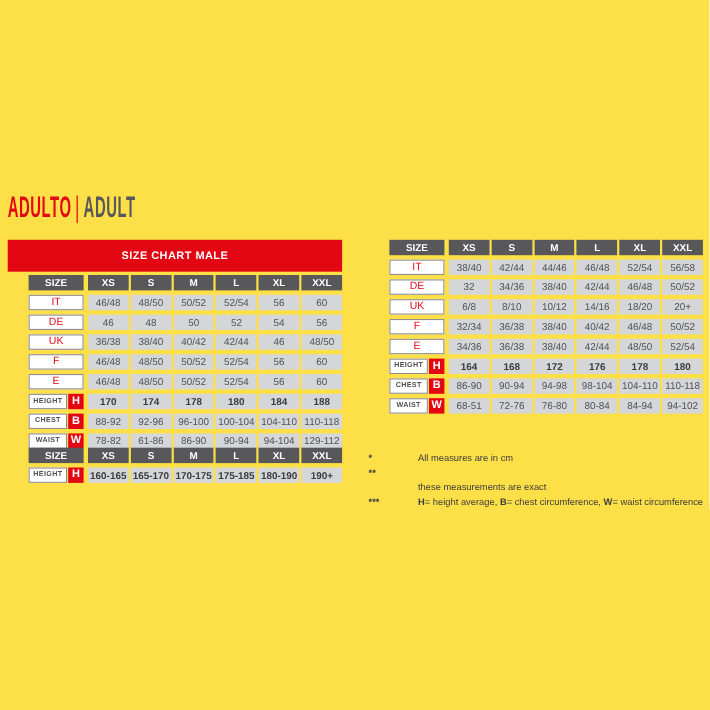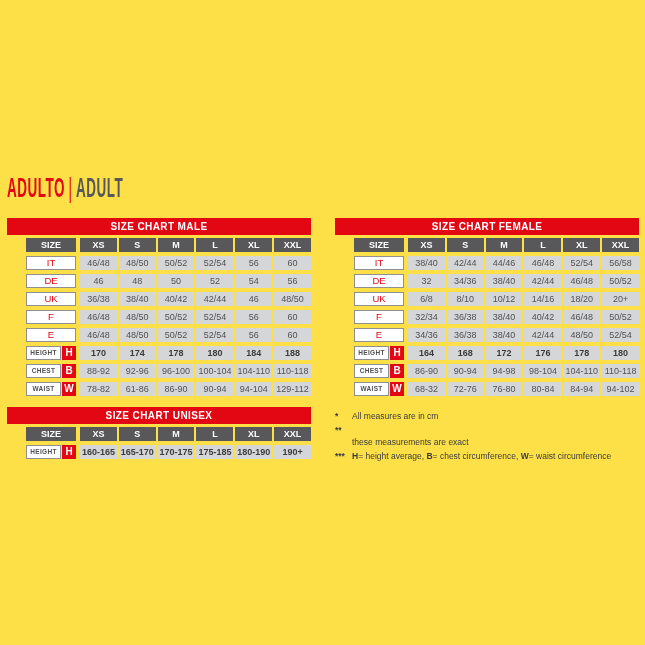--- a/index.html
+++ b/index.html
@@ -20,21 +20,21 @@
   }
   .t-red{color:var(--red);}
   .t-sep{color:var(--red);font-weight:normal;margin:0 7px;}
   .t-gray{color:var(--dark);}
   
   .tbl{position:absolute;width:304px;}
   .tbl-male{left:7px;top:218px;}
   .tbl-female{left:335px;top:218px;}
   .tbl-unisex{left:7px;top:407px;}
   .banner{
-    height:17px;background:var(--red);color:#fff;font-size:10px;font-weight:bold;
+    height:29px;background:var(--red);color:#fff;font-size:10px;font-weight:bold;
     letter-spacing:.4px;display:flex;align-items:center;justify-content:center;margin-bottom:3px;
   }
   .row{display:flex;gap:2px;height:14px;margin-bottom:4px;padding-left:19px;}
   .cell{display:flex;align-items:center;justify-content:center;font-size:9px;line-height:1;}
   .lab{flex:0 0 50px;margin-right:2px;}
   .val{flex:1;}
   .dark{background:var(--dark);color:#fff;font-weight:bold;}
   .gray{background:var(--cellbg);color:var(--celltext);}
   .whitebox{background:#fff;border:1.5px solid var(--border);}
   .red-text{color:var(--red);font-weight:normal;font-size:9.5px;}
@@ -47,21 +47,21 @@
   }
   .mlab-badge{
     flex:0 0 14px;margin-left:1px;background:var(--red);color:#fff;
     display:flex;align-items:center;justify-content:center;font-size:10px;font-weight:bold;
   }
   .bold-row .val{font-weight:bold;color:var(--textdark);}
   
   .notes{position:absolute;left:335px;top:410px;width:306px;font-size:8.5px;color:var(--textdark);}
   .note{display:flex;line-height:12.5px;margin-bottom:1px;}
   .marker{flex:0 0 17px;font-weight:bold;}
-  .note-text{flex:1;}
+  .note-text{flex:1;margin-left:28px;}
   .b{font-weight:bold;}
 </style>
 </head>
 <body>
 
 <div class="page">
 
   <div class="title">
     <span class="title-inner"><span class="t-red">ADULTO</span><span class="t-sep">|</span><span class="t-gray">ADULT</span></span>
   </div>
@@ -155,21 +155,20 @@
           <div class="cell val gray">78-82</div>
           <div class="cell val gray">61-86</div>
           <div class="cell val gray">86-90</div>
           <div class="cell val gray">90-94</div>
           <div class="cell val gray">94-104</div>
           <div class="cell val gray">129-112</div>
         </div>
       </div>
     </div>
   <div class="tbl tbl-female">
-      <div class="banner">SIZE CHART FEMALE</div>
       <div class="row">
         <div class="cell lab dark">SIZE</div>
         <div class="cell val dark">XS</div>
         <div class="cell val dark">S</div>
         <div class="cell val dark">M</div>
         <div class="cell val dark">L</div>
         <div class="cell val dark">XL</div>
         <div class="cell val dark">XXL</div>
       </div>
       <div class="row">
@@ -240,31 +239,30 @@
           <div class="cell val gray">94-98</div>
           <div class="cell val gray">98-104</div>
           <div class="cell val gray">104-110</div>
           <div class="cell val gray">110-118</div>
         </div>
         <div class="row">
           <div class="cell lab measure-lab">
             <span class="mlab-box">WAIST</span>
             <span class="mlab-badge">W</span>
           </div>
-          <div class="cell val gray">68-32</div>
+          <div class="cell val gray">68-51</div>
           <div class="cell val gray">72-76</div>
           <div class="cell val gray">76-80</div>
           <div class="cell val gray">80-84</div>
           <div class="cell val gray">84-94</div>
           <div class="cell val gray">94-102</div>
         </div>
       </div>
     </div>
   <div class="tbl tbl-unisex">
-      <div class="banner">SIZE CHART UNISEX</div>
       <div class="row">
         <div class="cell lab dark">SIZE</div>
         <div class="cell val dark">XS</div>
         <div class="cell val dark">S</div>
         <div class="cell val dark">M</div>
         <div class="cell val dark">L</div>
         <div class="cell val dark">XL</div>
         <div class="cell val dark">XXL</div>
       </div>
       <div class="measure-block">

